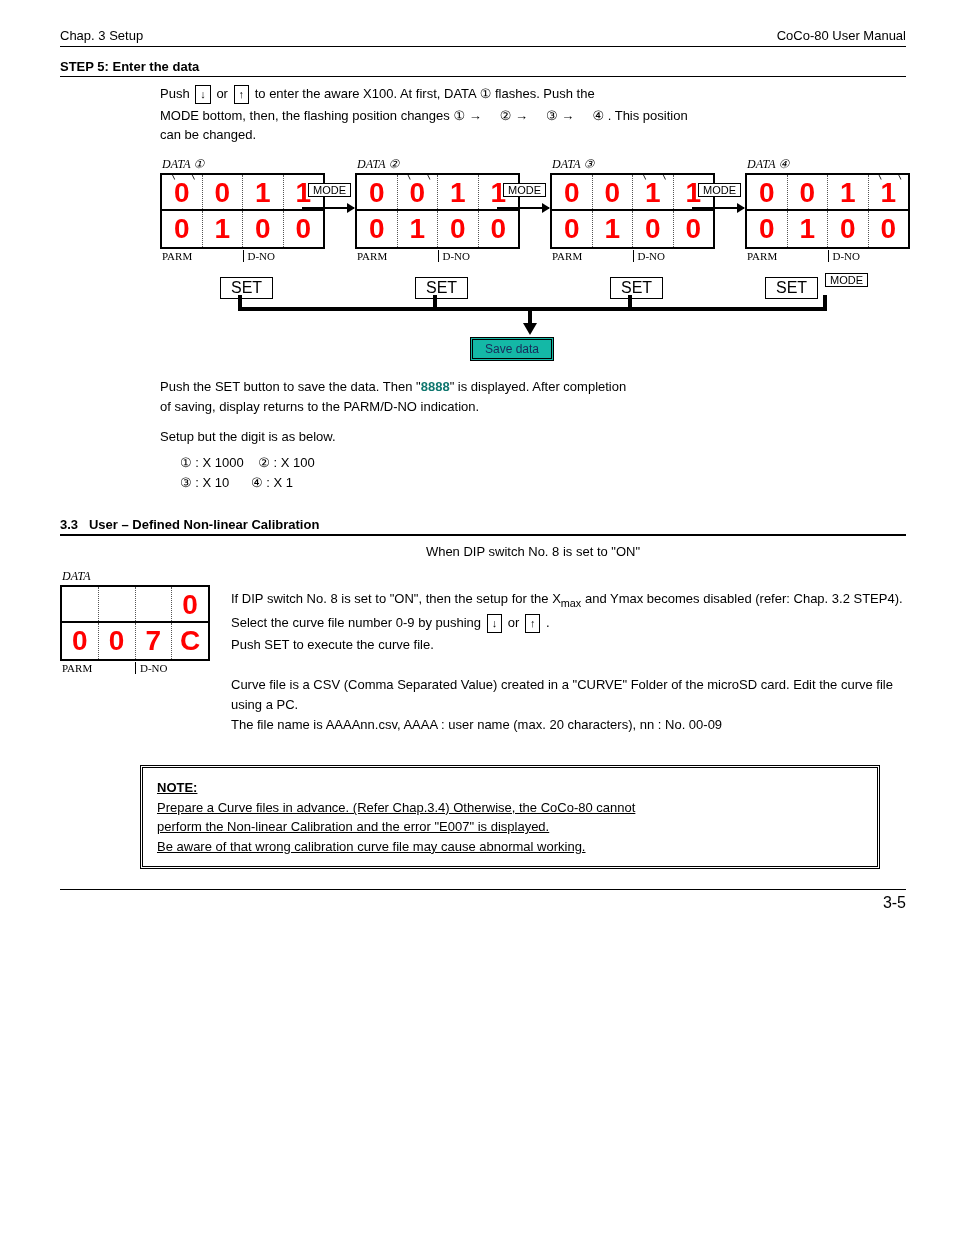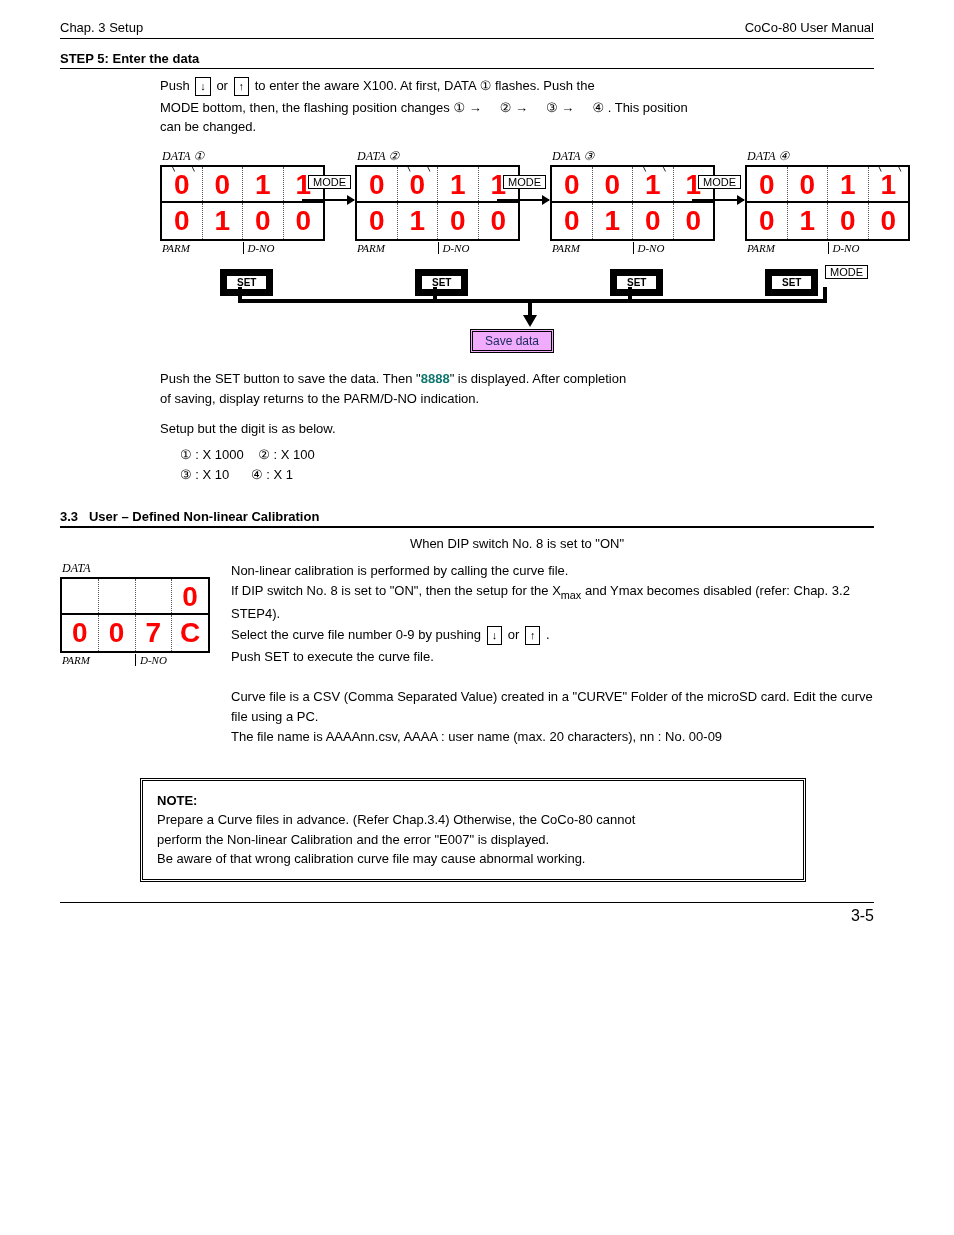--- a/index.html
+++ b/index.html
@@ -6,22 +6,22 @@
   body {
     margin: 0;
     padding: 0;
     font-family: Arial, sans-serif;
     font-size: 13px;
     color: #000;
     background: #fff;
   }
   .page {
     width: 954px;
-    margin: 0 auto;
-    padding: 20px 80px 40px 60px;
+    margin: 8px auto;
+    padding: 20px 48px 40px 60px;
     position: relative;
   }
   .header {
     display: flex;
     justify-content: space-between;
     border-bottom: 1px solid #000;
     padding-bottom: 3px;
     font-size: 13px;
   }
   .section-head {
@@ -75,41 +75,39 @@
     line-height: 32px;
   }
   .blink-dots {
     position:absolute; top:-7px; left:0; right:0;
     display:flex; justify-content:space-around;
     font-size:10px; color:#000;
   }
   .sub-row {
     display: flex;
     font-family: "Times New Roman", serif;
-    font-style: italic;
     font-size: 11px;
     padding: 1px 2px 0 2px;
   }
   .sub-row .parm { flex: 0 0 50%; }
   .sub-row .dno { flex: 0 0 50%; border-left: 1px solid #000; padding-left: 4px; }
   .btn {
     border: 1px solid #000;
     background: #fff;
     padding: 0 4px;
     font-size: 11px;
     display: inline-block;
     margin: 2px;
   }
   .setbtn {
     position: absolute;
-    border: 7px solid #000000;
+    border: 1px solid #000000;
     padding: 1px 10px;
-    font-size: 10px;
+    font-size: 16px;
     background: #fff;
-    font-weight: bold;
   }
   .modebtn {
     border: 1px solid #000;
     padding: 0 4px;
     font-size: 11px;
     background: #fff;
     position: absolute;
   }
   .arrow-h {
     position: absolute;
@@ -137,21 +135,21 @@
   .down-arrow {
     position: absolute;
     width: 0; height: 0;
     border-left: 7px solid transparent;
     border-right: 7px solid transparent;
     border-top: 12px solid #000;
   }
   .save-box {
     position: absolute;
     border: 3px double #000;
-    background: #f0abfc;
+    background: #14b8a6;
     padding: 2px 12px;
     font-size: 12px;
     color: #1a2a5a;
   }
   .para {
     margin-left: 100px;
     margin-top: 10px;
     line-height: 1.55;
   }
   .map-lines {
@@ -167,22 +165,23 @@
     display: flex;
     gap: 21px;
     margin-top: 10px;
   }
   .side-panel { width: 150px; margin-left: 0; }
   .text-col { flex: 1; line-height: 1.55; }
   .note-box {
     border: 3px double #000;
     margin: 30px 0 20px 80px;
     padding: 10px 14px;
-    width: 666px;
+    width: 740px;
     line-height: 1.5;
+    text-decoration: underline;
   }
   .note-box b { font-weight: bold; }
   .footer {
     border-top: 1px solid #000;
     margin-top: 20px;
     padding-top: 4px;
     text-align: right;
     font-size: 16px;
   }
   .circ { font-size: 13px; }
@@ -477,21 +476,21 @@
                 <div class="seg">C</div>
               </div>
           </div>
         </div>
         <div class="sub-row">
           <span class="parm">PARM</span>
           <span class="dno">D-NO</span>
         </div>
       </div>
       <div class="text-col">
-        <span>Non-linear calibration is performed by calling the curve file.</span><br>
+        <br>
         <span>If DIP switch No.</span>
         <span>8 is set to "ON", then the setup for the X</span><sub>max</sub>
         <span> and Ymax becomes disabled (refer: Chap. 3.2 STEP4).</span><br>
         <span>Select the curve file number 0-9 by pushing </span>
         <span class="btn">↓</span>
         <span> or </span>
         <span class="btn">↑</span>
         <span>.</span><br>
         <span>Push SET to execute the curve file.</span><br><br>
         <span>Curve file </span>

